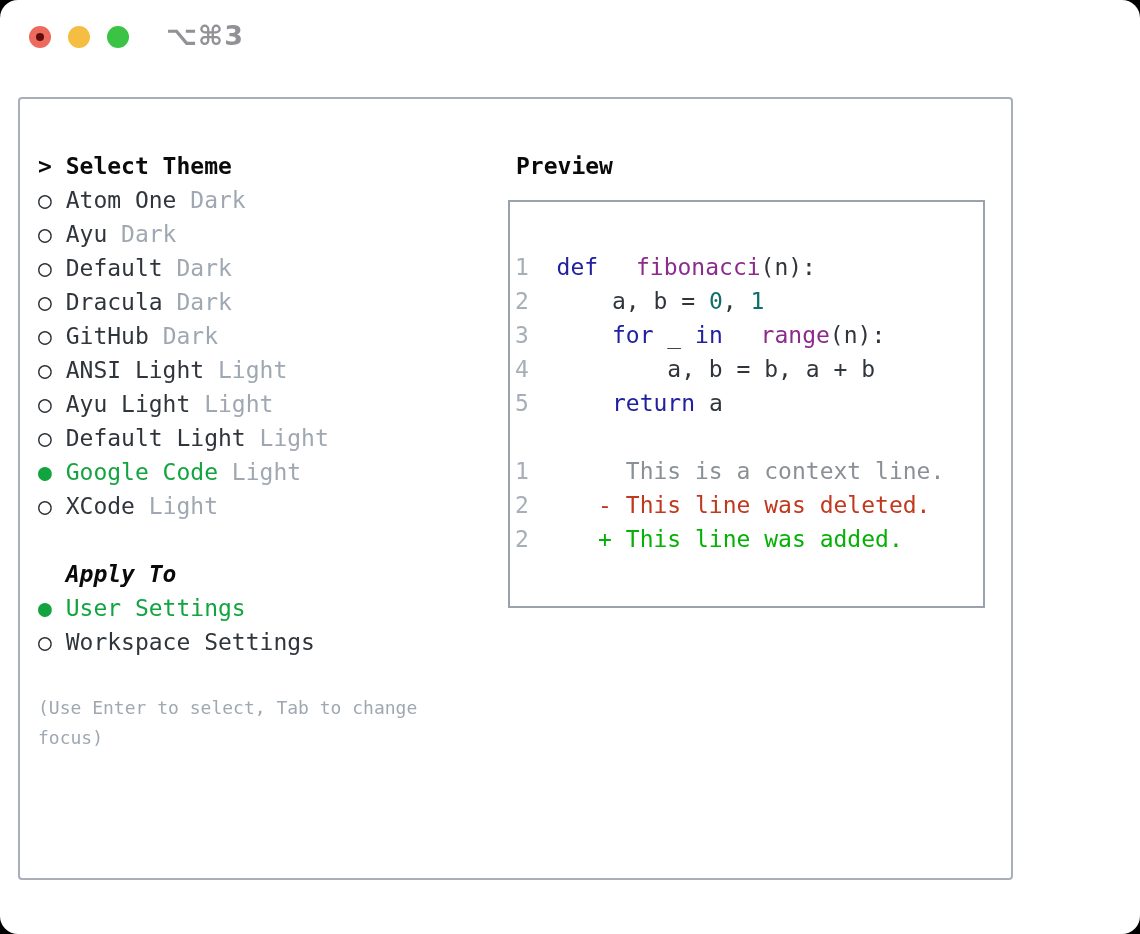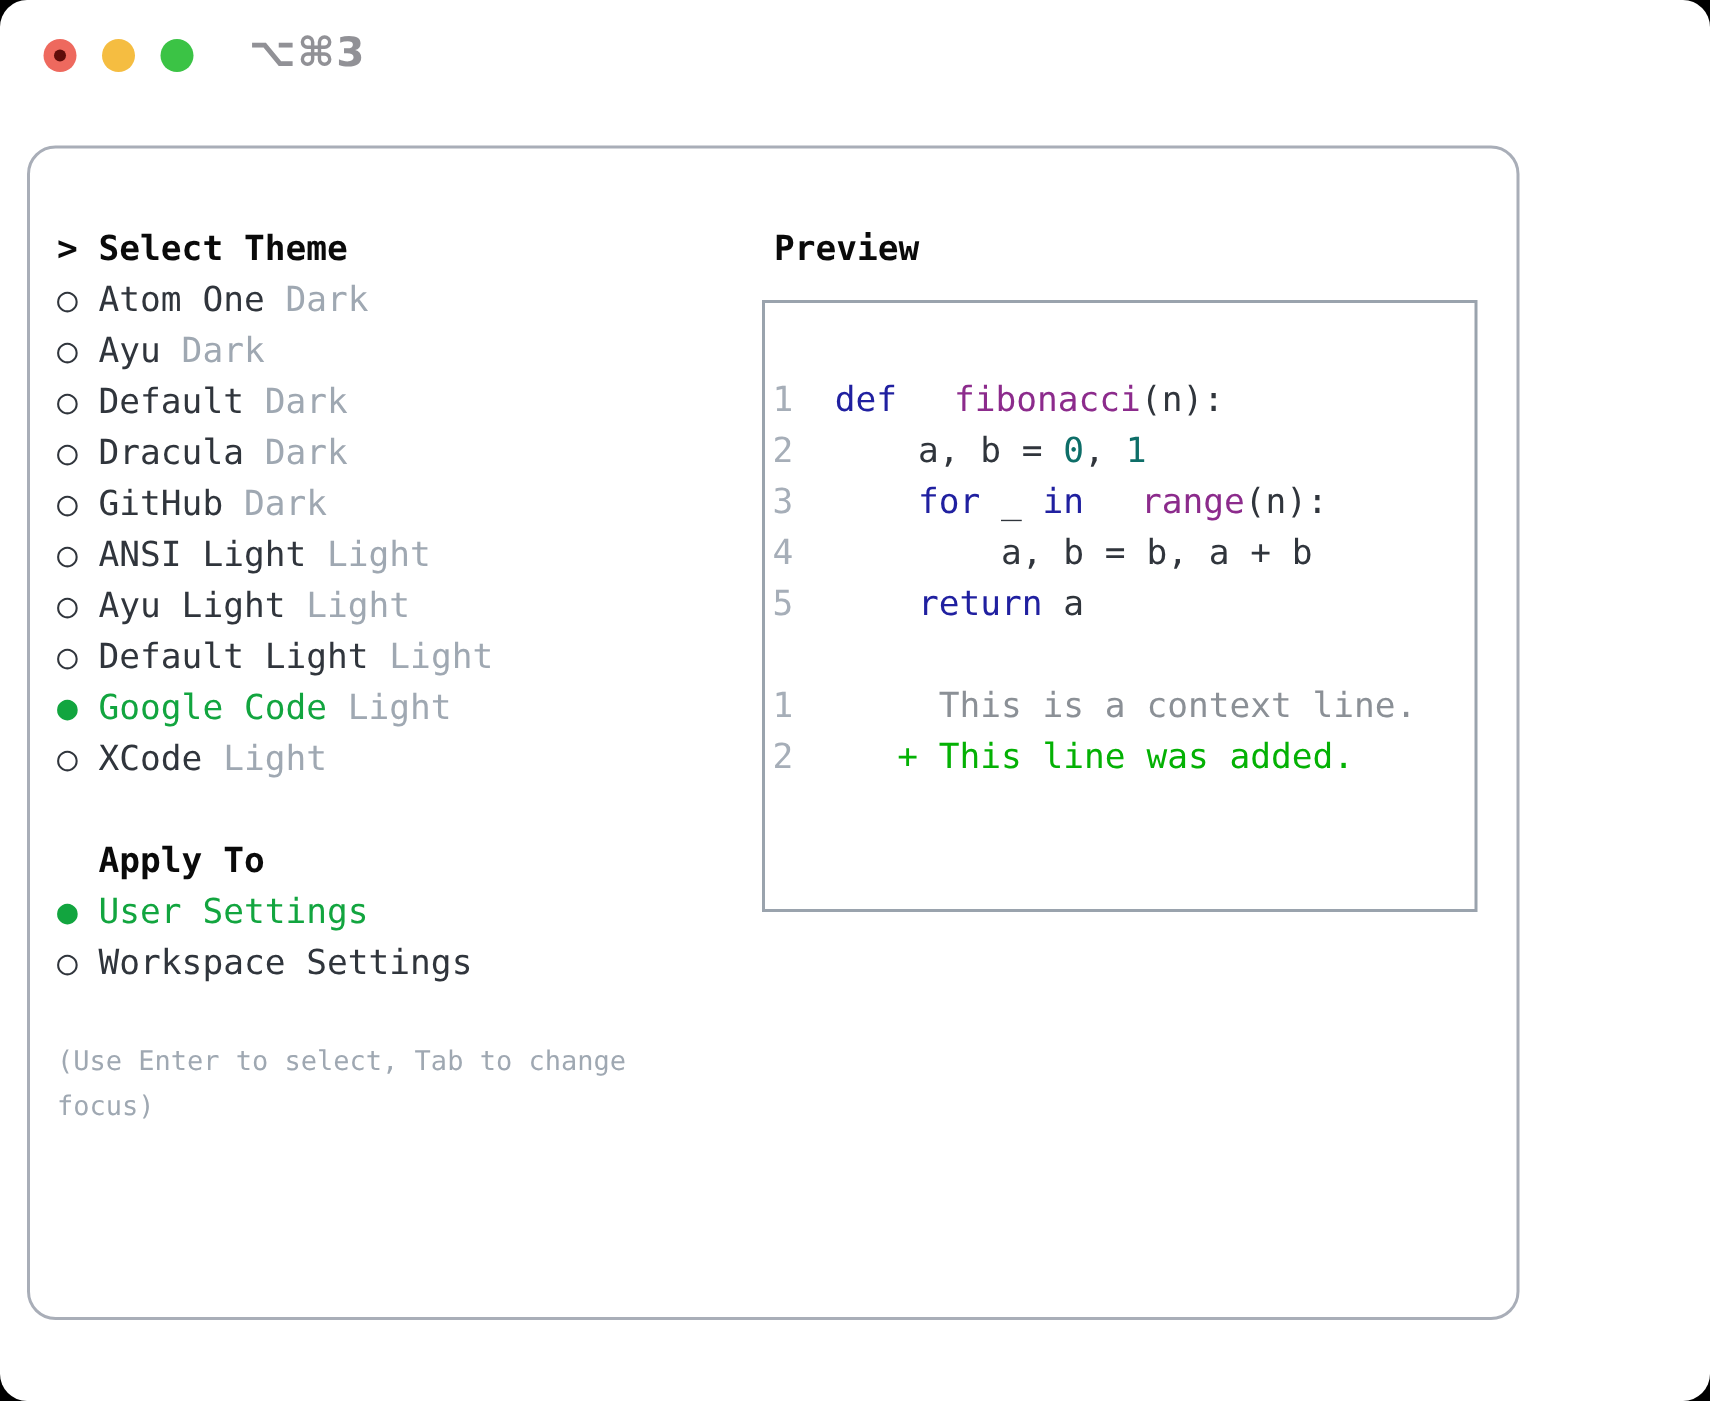--- a/index.html
+++ b/index.html
@@ -21,33 +21,33 @@
     background:var(--trd);
   }
   .shortcut{
     position:absolute;left:166px;top:20px;
     font-family:"DejaVu Sans",sans-serif;font-weight:bold;
     font-size:27px;color:var(--sc);letter-spacing:1px;
   }
   
   .panel{
     position:absolute;left:18px;top:97px;width:991px;height:779px;
-    border:2px solid var(--pb);border-radius:19px;background:#fff;
+    border:2px solid var(--pb);border-radius:4px;background:#fff;
   }
   .row{height:34px;line-height:34px;white-space:pre;font-size:23px;color:var(--txt);}
   .hdr{font-weight:bold;color:#0a0a0a;}
   .left{position:absolute;left:18px;top:50px;}
   .prompt{display:inline-block;width:2ch;font-weight:bold;color:#0a0a0a;}
   .bullet{display:inline-block;width:2ch;color:var(--txt);}
   .theme-row.selected .bullet,
   .theme-row.selected .tname,
   .apply-row.selected .bullet,
   .apply-row.selected .tname{color:var(--sel);}
   .dim{color:var(--dim);}
-  .indent{padding-left:2ch;}
+  .indent{padding-left:2ch;font-style:italic;}
   .spacer{height:34px;}
   .help{
     margin-top:34px;width:424px;font-size:18px;line-height:30px;
     color:var(--dim);white-space:normal;
   }
   
   .preview-title{position:absolute;left:480px;top:50px;margin-left:16px;}
   .pbox{
     position:absolute;left:488px;top:101px;width:473px;height:404px;
     border:2px solid var(--vb);background:#fff;
@@ -112,19 +112,20 @@
       <div class="code">
         <div id="code-list">
             <div class="row cline"><span class="ln">1</span><span>  </span><span class="kw">def</span><span> </span><span class="fn">fibonacci</span><span>(n):</span></div>
             <div class="row cline"><span class="ln">2</span><span>  </span><span>    a, b = </span><span class="nu">0</span><span>, </span><span class="nu">1</span></div>
             <div class="row cline"><span class="ln">3</span><span>  </span><span>    </span><span class="kw">for</span><span> _ </span><span class="kw">in</span><span> </span><span class="fn">range</span><span>(n):</span></div>
             <div class="row cline"><span class="ln">4</span><span>  </span><span>        a, b = b, a + b</span></div>
             <div class="row cline"><span class="ln">5</span><span>  </span><span>    </span><span class="kw">return</span><span> a</span></div>
           </div>
         <div id="diff-list" class="diff">
             <div class="row dline"><span class="ln">1</span><span>       </span><span class="context">This is a context line.</span></div>
+            <div class="row dline"><span class="ln">2</span><span>     </span><span class="deleted">- This line was deleted.</span></div>
             <div class="row dline"><span class="ln">2</span><span>     </span><span class="added">+ This line was added.</span></div>
           </div>
       </div>
     </div>
 
   </div>
 </div>
 
 </body></html>

